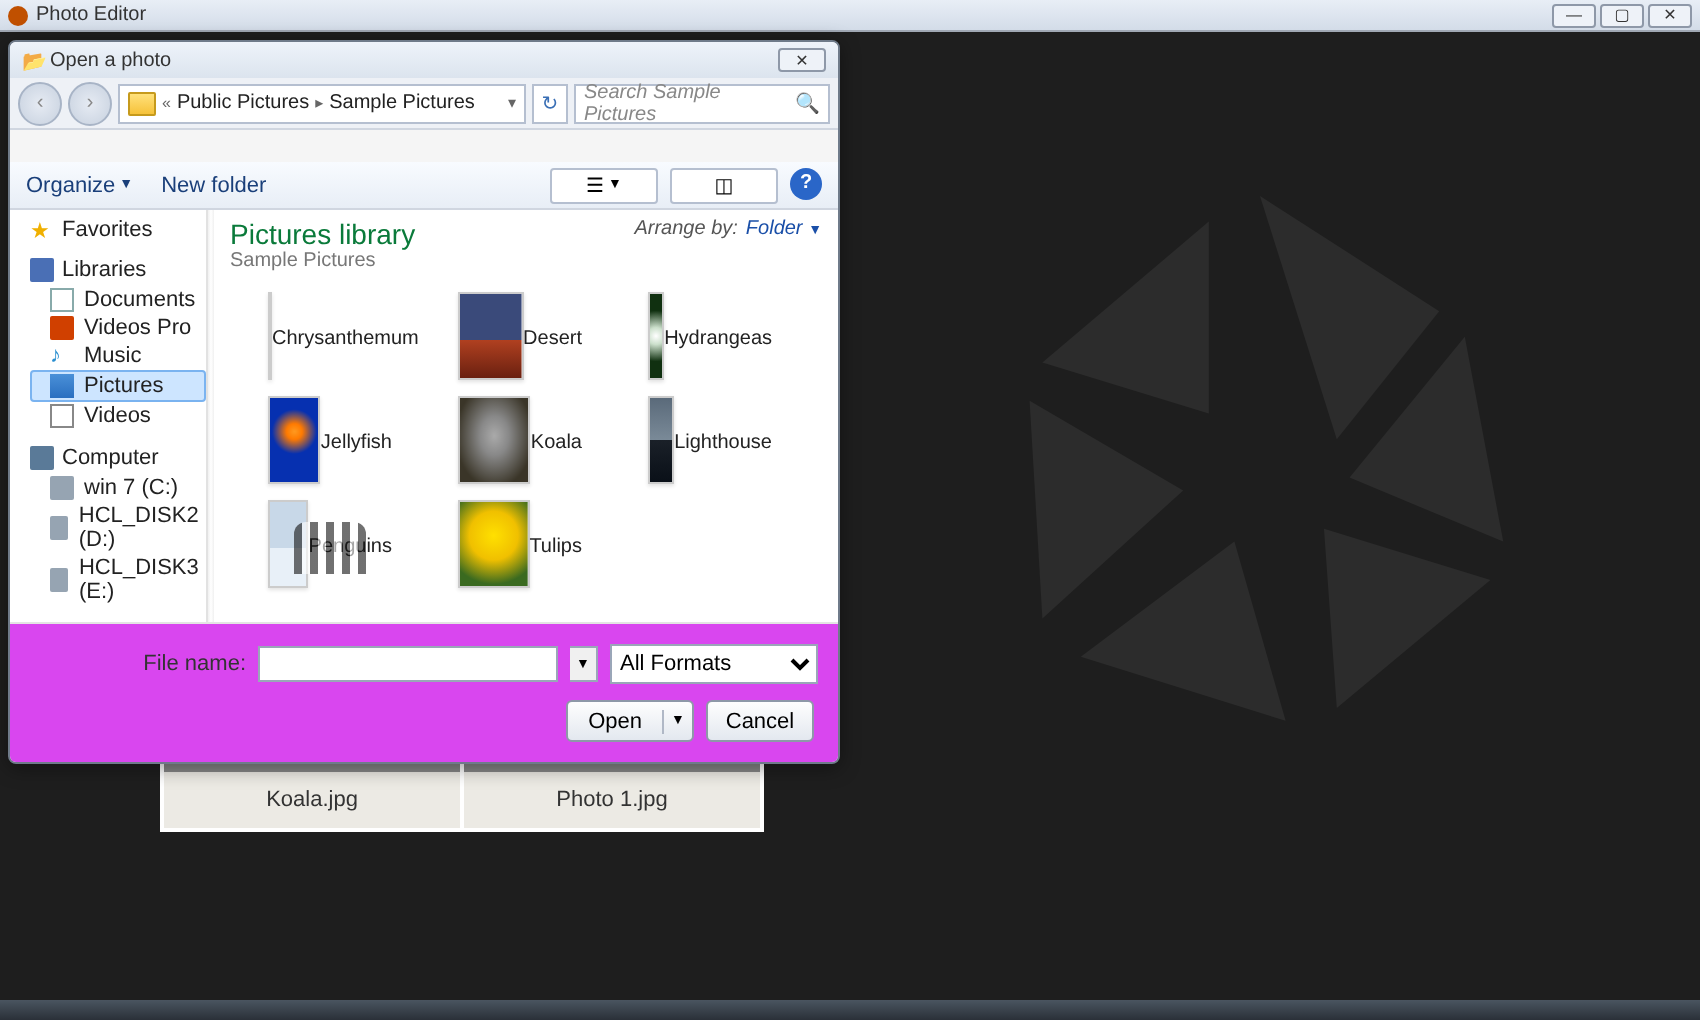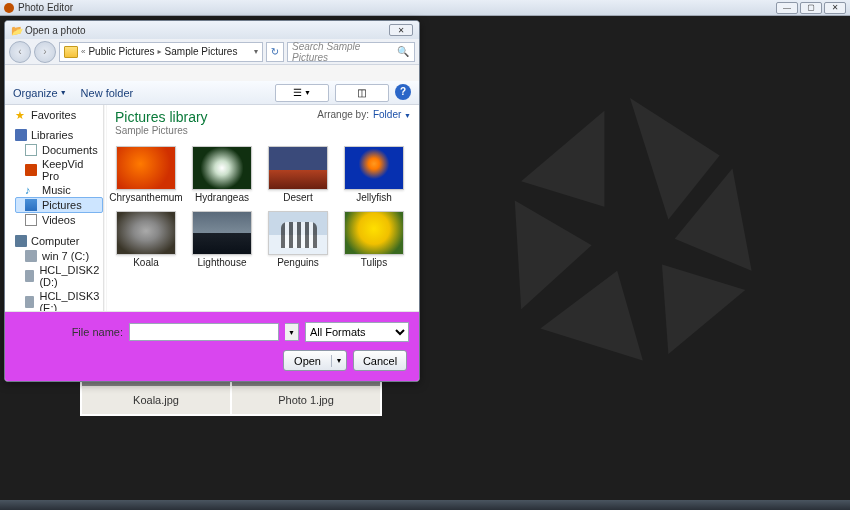--- a/index.html
+++ b/index.html
@@ -58,26 +58,26 @@
 .ic.vid { background: #fff; border: 1px solid #888; }
 .ic.comp { background: #5a7a98; border-radius: 1px; }
 .ic.drv { background: #96a4b2; border-radius: 1px; }
 
 .divider { width: 4px; background: linear-gradient(to right,#f0f0f0,#ffffff,#f0f0f0); border-left:1px solid #e2e2e2; }
 
 .content { flex: 1; padding: 4px 8px; }
 .libhdr { display: flex; align-items: flex-start; }
 .libhdr .titles .t1 { color: #0a7a3a; font-size: 14px; }
 .libhdr .titles .t2 { color: #777; font-size: 10px; }
-.libhdr .arr { margin-left: auto; font-size: 10px; color: #555; display:flex;align-items:flex-start;gap:4px; }
+.libhdr .arr { margin-left: auto; font-size: 10px; color: #555; display:flex;align-items:flex-start;gap:4px;font-style:italic; }
 .libhdr .arr .link { color: #1a4fa8; cursor: pointer; }
 .libhdr .arr .drop { font-size: 7px; }
 
 .grid { display: flex; flex-wrap: wrap; gap: 8px 14px; margin-top: 10px; }
-.thumb { width: 62px; display: flex; flex-direction: column; align-items: center; cursor: pointer; }
+.thumb { width: 62px; display: flex; flex-direction: row; align-items: center; cursor: pointer; margin-left: 19px; }
 .thumb .img { width: 60px; height: 44px; border: 1px solid #ccc; background-size: cover; background-position: center; box-shadow: 0 1px 2px rgba(0,0,0,0.12); }
 .thumb .lbl { font-size: 10px; color: #222; margin-top: 2px; text-align: center; white-space: nowrap; }
 
 .th-chrys { background: radial-gradient(circle at 40% 40%, #ff7a00, #d03000 70%); }
 .th-desert { background: linear-gradient(#3a4a7a 0%, #3a4a7a 55%, #b04020 55%, #6a2010 100%); }
 .th-hydra { background: radial-gradient(circle at 50% 50%, #fff 0%, #cce0cc 20%, #103010 60%); }
 .th-jelly { background: radial-gradient(circle at 50% 40%, #ff9a20 0%, #ff7a00 14%, #0630b0 40%); }
 .th-koala { background: radial-gradient(ellipse at 50% 45%, #aaa 0%, #888 30%, #3a3528 80%); }
 .th-light { background: linear-gradient(#5a6a7a 0%, #7a8a98 50%, #1a2028 50%, #0a1018 100%); }
 .th-peng { background: linear-gradient(#c8d8e8 0%, #c8d8e8 55%, #e8f0f8 55%); position:relative; }
@@ -188,21 +188,21 @@
           <div class="hdr">
             <span class="ic lib"></span>
             <span>Libraries</span>
           </div>
           <div class="row">
               <span class="ic doc"></span>
               <span>Documents</span>
             </div>
           <div class="row">
               <span class="ic kvp"></span>
-              <span>KeepVid Pro</span>
+              <span>Videos Pro</span>
             </div>
           <div class="row">
               <span class="ic mus">♪</span>
               <span>Music</span>
             </div>
           <div class="row sel">
               <span class="ic pic"></span>
               <span>Pictures</span>
             </div>
           <div class="row">
@@ -245,26 +245,26 @@
             </span>
           </div>
         </div>
 
         <div class="grid">
           <div class="thumb">
               <div class="img th-chrys"></div>
               <div class="lbl">Chrysanthemum</div>
             </div>
           <div class="thumb">
+              <div class="img th-desert"></div>
+              <div class="lbl">Desert</div>
+            </div>
+          <div class="thumb">
               <div class="img th-hydra"></div>
               <div class="lbl">Hydrangeas</div>
-            </div>
-          <div class="thumb">
-              <div class="img th-desert"></div>
-              <div class="lbl">Desert</div>
             </div>
           <div class="thumb">
               <div class="img th-jelly"></div>
               <div class="lbl">Jellyfish</div>
             </div>
           <div class="thumb">
               <div class="img th-koala"></div>
               <div class="lbl">Koala</div>
             </div>
           <div class="thumb">

